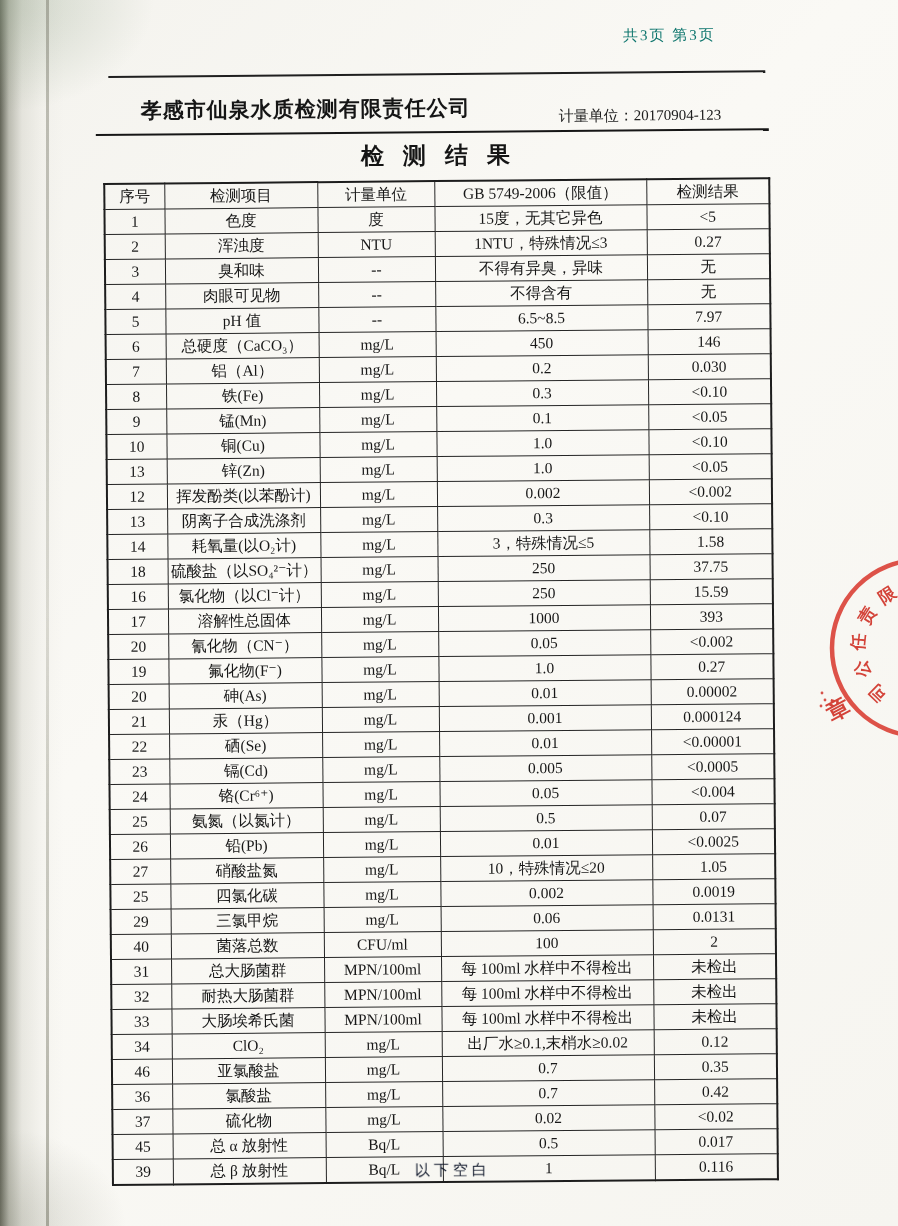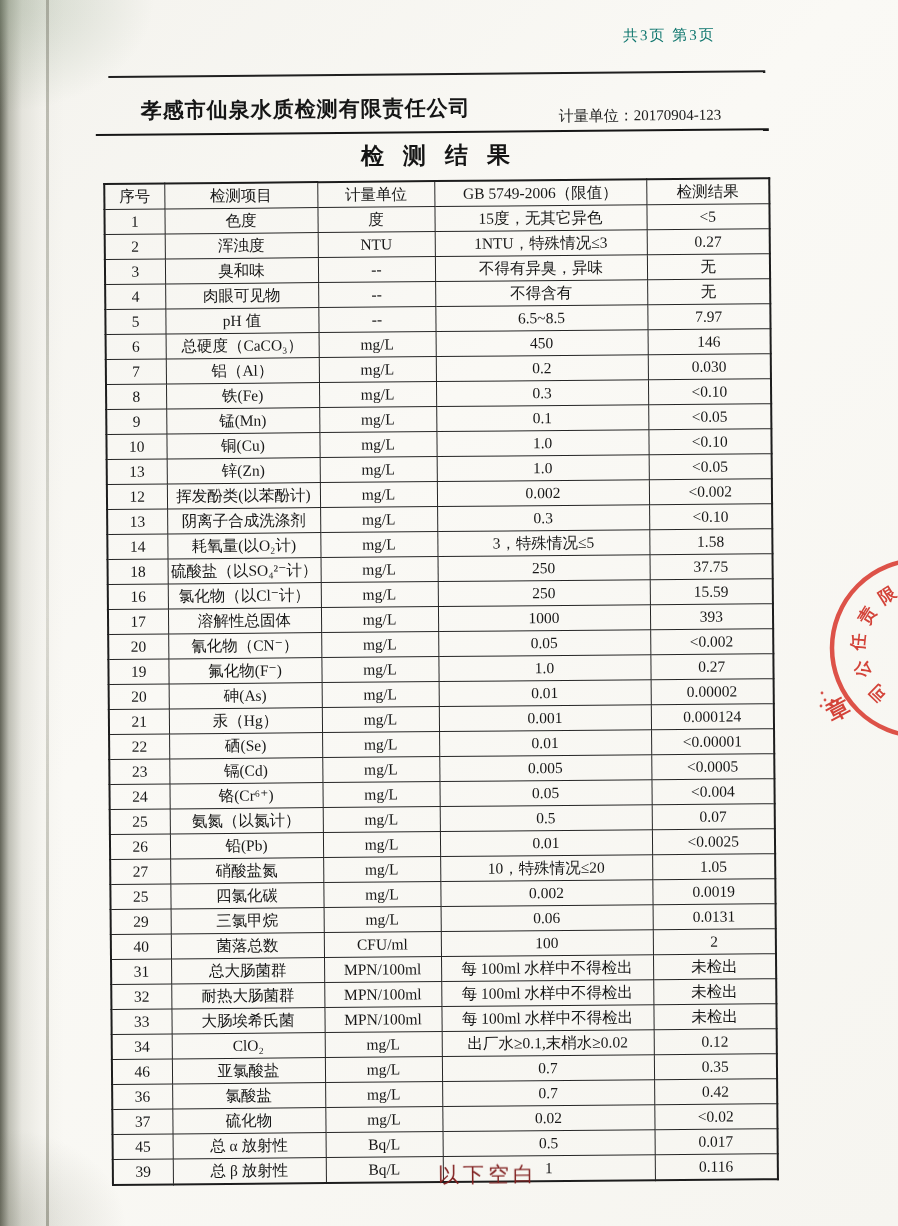--- a/index.html
+++ b/index.html
@@ -67,22 +67,22 @@
   }
   table.results { border: 2.5px solid #1d1d1d; }
   table.results th { font-weight: normal; font-size: 15.5px; }
   col.c0 { width: 60px; }
   col.c1 { width: 153px; }
   col.c2 { width: 117px; }
   col.c3 { width: 212px; }
   col.c4 { width: 123px; }
   td.c3 { font-size: 15px; }
   .footer-note {
-    position: absolute; top: 1161px; left: 433px;
-    font-size: 21px; letter-spacing: 4px; color: #7f1d1d;
+    position: absolute; top: 1161px; left: 410px;
+    font-size: 15px; letter-spacing: 4px; color: #0f172a;
     filter: blur(0.2px);
   }
   svg.stamp {
     position: absolute; top: 543px; left: 808px;
   }
 </style>
 </head>
 <body>
 
 <div class="paper"></div>

